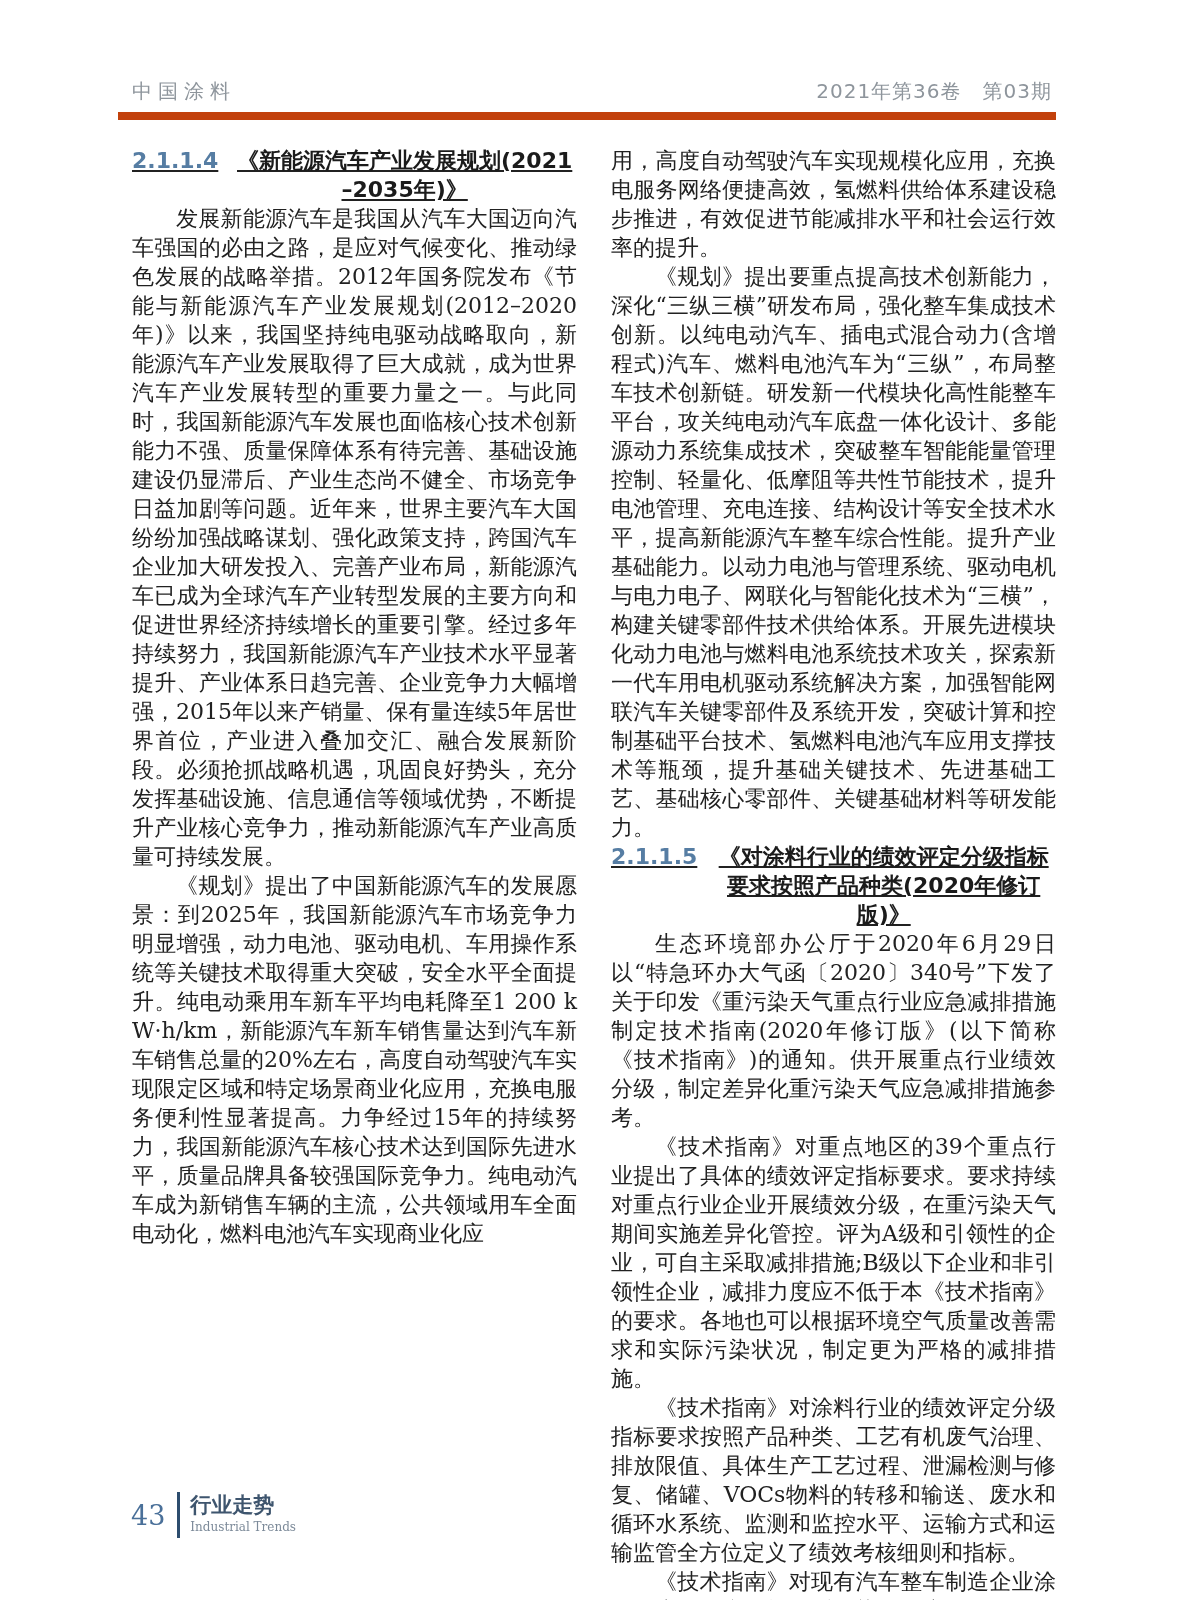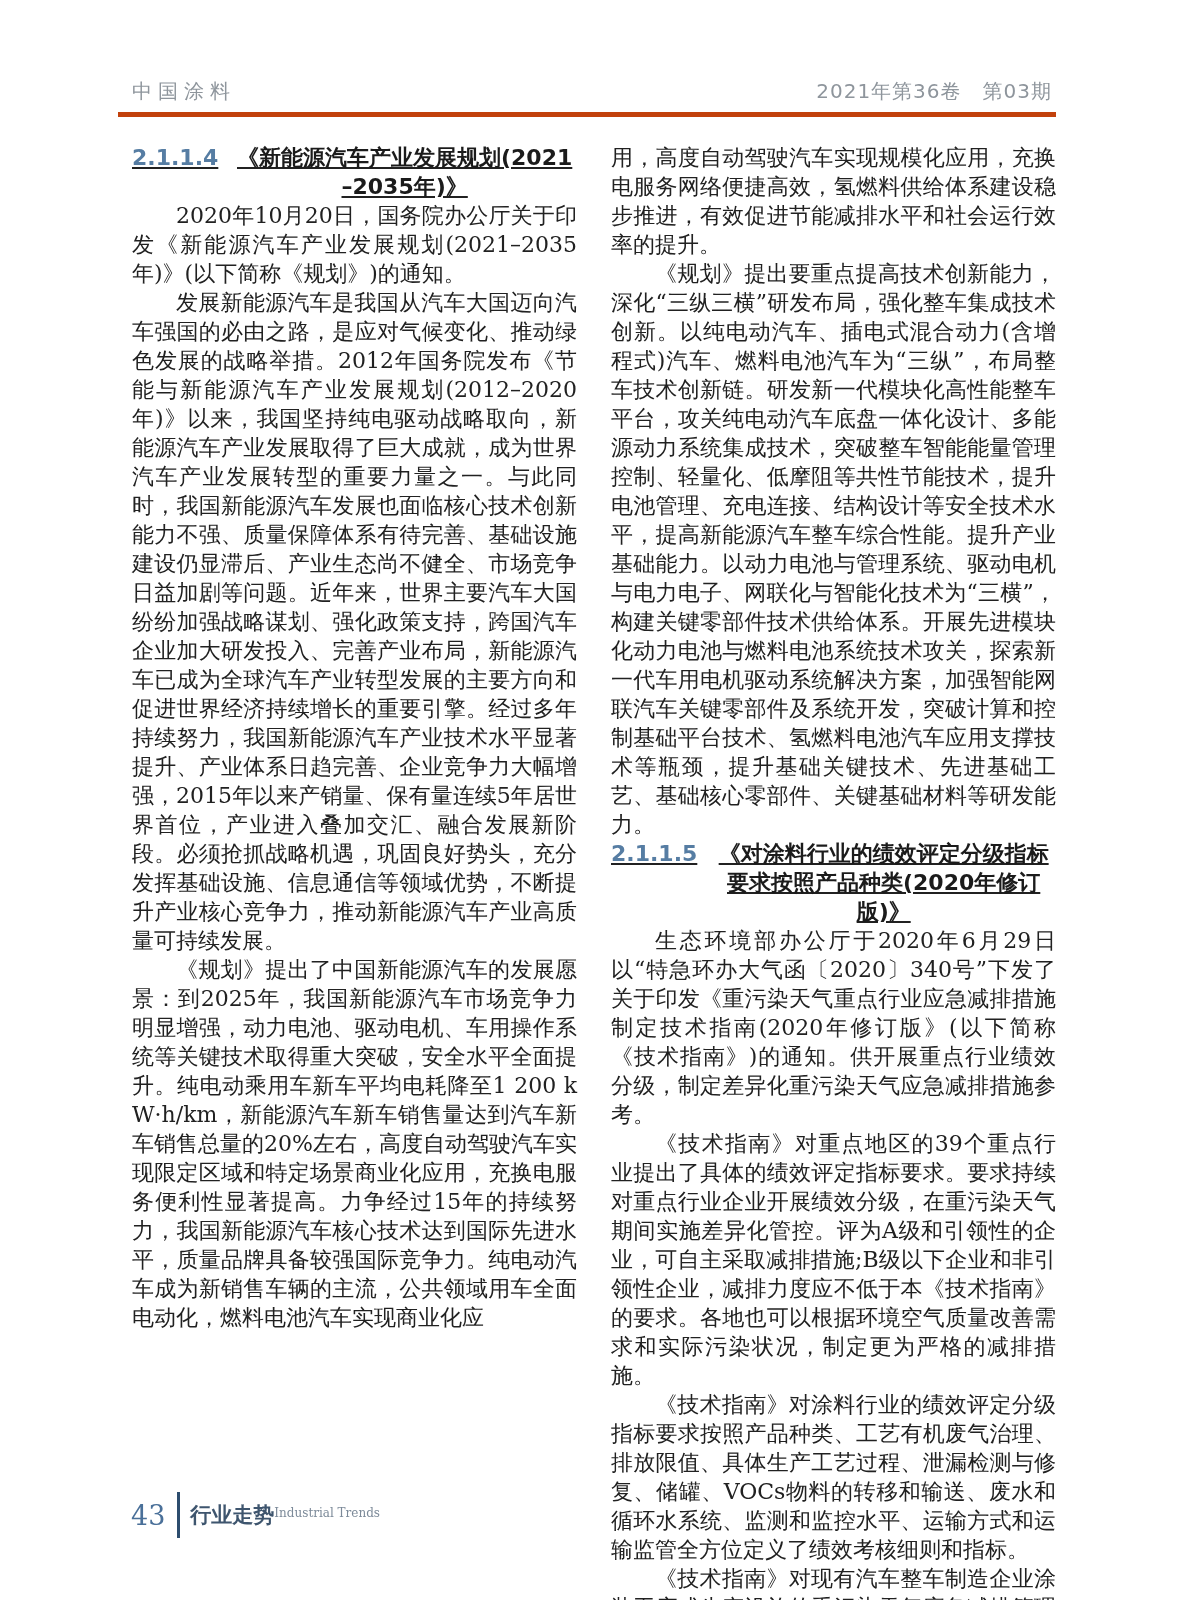--- a/index.html
+++ b/index.html
@@ -15,21 +15,21 @@
     position:absolute;
     left:118px;top:78px;
     width:938px;
   }
   
   .header{
     display:flex;
     justify-content:space-between;
     align-items:flex-end;
     padding:0 4px 7px 14px;
-    border-bottom:5px solid #c2410c;
+    border-bottom:8px solid #c2410c;
     font-family:"DejaVu Sans","Liberation Sans",sans-serif;
     color:#8e959c;
     font-size:20px;
   }
   .journal-name{letter-spacing:6px;}
   .issue-info{letter-spacing:1px;}
   
   .columns{
     display:flex;
     gap:34px;
@@ -74,21 +74,21 @@
     font-size:27px;
     color:#4a7099;
     margin-right:12px;
     font-family:"DejaVu Serif","Liberation Serif",serif;
   }
   .footer-bar{
     width:3px;height:46px;
     background:#2d4d6e;
     margin-right:10px;
   }
-  .footer-text{display:flex;flex-direction:row;justify-content:center;}
+  .footer-text{display:flex;flex-direction:column;justify-content:center;}
   .section-title{
     font-family:"DejaVu Sans","Liberation Sans",sans-serif;
     font-weight:bold;
     font-size:21px;
     color:#3e556e;
     line-height:24px;
   }
   .section-subtitle{
     font-family:"DejaVu Serif","Liberation Serif",serif;
     font-size:12px;
@@ -107,21 +107,20 @@
       <span class="issue-info">2021年第36卷　第03期</span>
     </div>
 
     <div class="columns">
 
       <div class="col">
         <div class="heading">
           <span class="hnum">2.1.1.4</span>
           <span class="htitle">《新能源汽车产业发展规划(2021–2035年)》</span>
         </div>
-        <p class="para indent">2020年10月20日，国务院办公厅关于印发《新能源汽车产业发展规划(2021–2035年)》(以下简称《规划》)的通知。</p>
         <p class="para indent">发展新能源汽车是我国从汽车大国迈向汽车强国的必由之路，是应对气候变化、推动绿色发展的战略举措。2012年国务院发布《节能与新能源汽车产业发展规划(2012–2020年)》以来，我国坚持纯电驱动战略取向，新能源汽车产业发展取得了巨大成就，成为世界汽车产业发展转型的重要力量之一。与此同时，我国新能源汽车发展也面临核心技术创新能力不强、质量保障体系有待完善、基础设施建设仍显滞后、产业生态尚不健全、市场竞争日益加剧等问题。近年来，世界主要汽车大国纷纷加强战略谋划、强化政策支持，跨国汽车企业加大研发投入、完善产业布局，新能源汽车已成为全球汽车产业转型发展的主要方向和促进世界经济持续增长的重要引擎。经过多年持续努力，我国新能源汽车产业技术水平显著提升、产业体系日趋完善、企业竞争力大幅增强，2015年以来产销量、保有量连续5年居世界首位，产业进入叠加交汇、融合发展新阶段。必须抢抓战略机遇，巩固良好势头，充分发挥基础设施、信息通信等领域优势，不断提升产业核心竞争力，推动新能源汽车产业高质量可持续发展。</p>
         <p class="para indent">《规划》提出了中国新能源汽车的发展愿景：到2025年，我国新能源汽车市场竞争力明显增强，动力电池、驱动电机、车用操作系统等关键技术取得重大突破，安全水平全面提升。纯电动乘用车新车平均电耗降至1 200 kW·h/km，新能源汽车新车销售量达到汽车新车销售总量的20%左右，高度自动驾驶汽车实现限定区域和特定场景商业化应用，充换电服务便利性显著提高。力争经过15年的持续努力，我国新能源汽车核心技术达到国际先进水平，质量品牌具备较强国际竞争力。纯电动汽车成为新销售车辆的主流，公共领域用车全面电动化，燃料电池汽车实现商业化应</p>
       </div>
 
       <div class="col">
         <p class="para">用，高度自动驾驶汽车实现规模化应用，充换电服务网络便捷高效，氢燃料供给体系建设稳步推进，有效促进节能减排水平和社会运行效率的提升。</p>
         <p class="para indent">《规划》提出要重点提高技术创新能力，深化“三纵三横”研发布局，强化整车集成技术创新。以纯电动汽车、插电式混合动力(含增程式)汽车、燃料电池汽车为“三纵”，布局整车技术创新链。研发新一代模块化高性能整车平台，攻关纯电动汽车底盘一体化设计、多能源动力系统集成技术，突破整车智能能量管理控制、轻量化、低摩阻等共性节能技术，提升电池管理、充电连接、结构设计等安全技术水平，提高新能源汽车整车综合性能。提升产业基础能力。以动力电池与管理系统、驱动电机与电力电子、网联化与智能化技术为“三横”，构建关键零部件技术供给体系。开展先进模块化动力电池与燃料电池系统技术攻关，探索新一代车用电机驱动系统解决方案，加强智能网联汽车关键零部件及系统开发，突破计算和控制基础平台技术、氢燃料电池汽车应用支撑技术等瓶颈，提升基础关键技术、先进基础工艺、基础核心零部件、关键基础材料等研发能力。</p>
         <div class="heading">
           <span class="hnum">2.1.1.5</span>
           <span class="htitle">《对涂料行业的绩效评定分级指标要求按照产品种类(2020年修订版)》</span>

